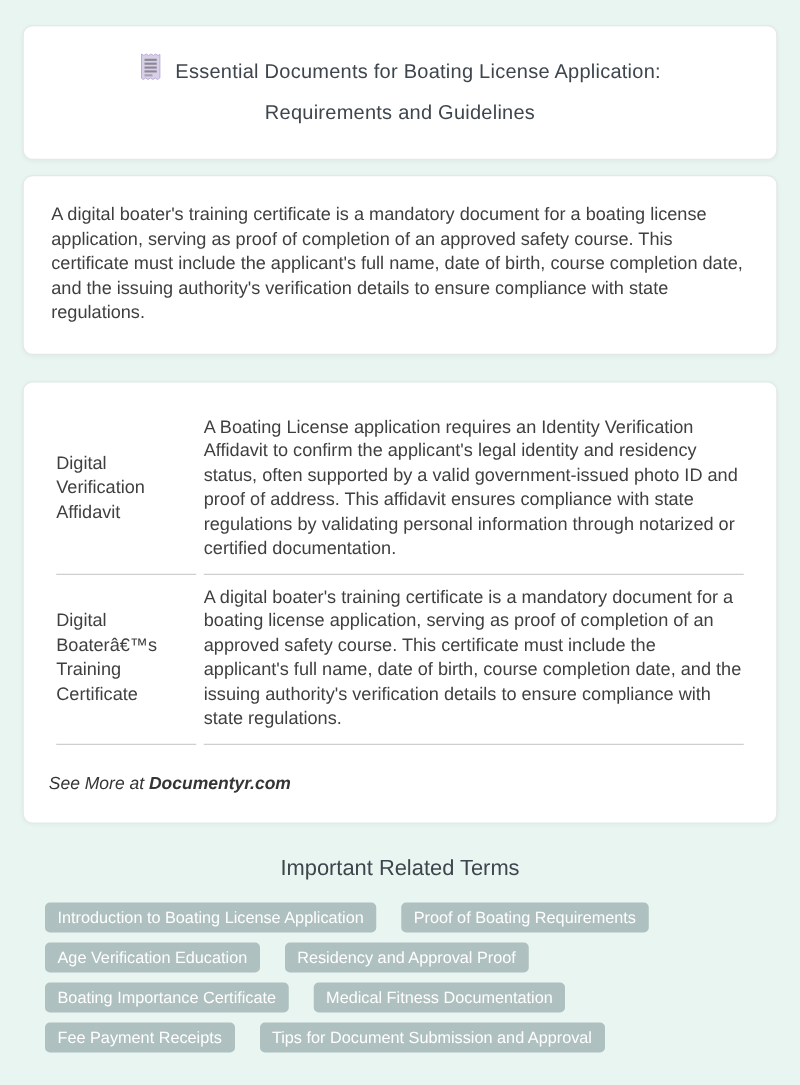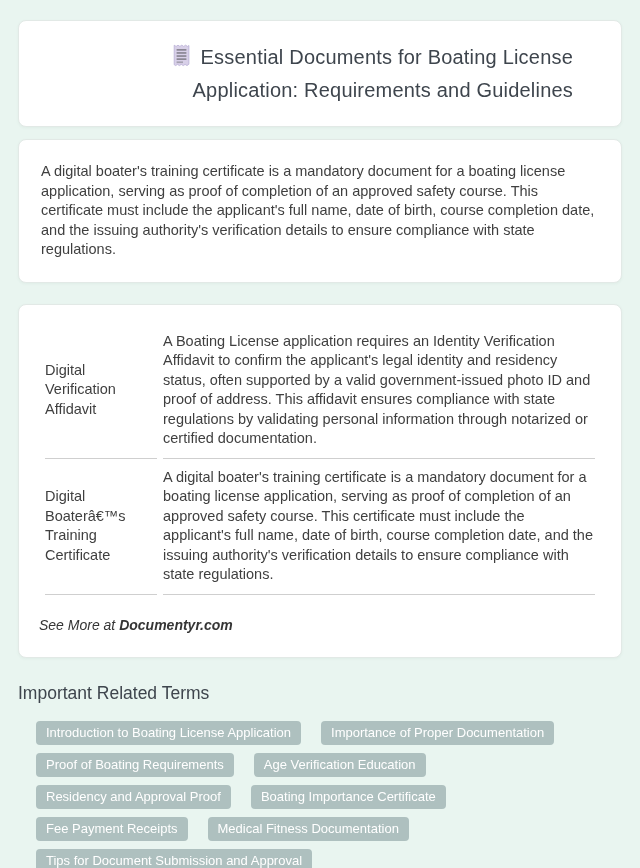--- a/index.html
+++ b/index.html
@@ -12,40 +12,40 @@
   }
   .page { padding: 20px 18px 0; }
   .card {
     background: var(--card-bg, #ffffff);
     border: 1px solid #e2e9e6;
     border-radius: 8px;
     box-shadow: 0 1px 3px rgba(60, 90, 80, 0.05);
   }
   .title-card { padding: 21px 48px; margin-bottom: 12px; }
   h1 {
-    margin: 0; font-size: 20px; line-height: 30px; font-weight: 400;
-    color: var(--heading-text, #3e454d); text-align: right; letter-spacing: 0.2px;
+    margin: 0; font-size: 16px; line-height: 30px; font-weight: 400;
+    color: var(--heading-text, #3e454d); text-align: center; letter-spacing: 0.2px;
   }
   .receipt-icon { display: inline-block; vertical-align: -3px; margin-right: 10px; }
   .intro-card { padding: 22px; margin-bottom: 21px; }
   .intro-card p { margin: 0; font-size: 14.5px; line-height: 19.5px; }
   .table-card { padding: 18px 20px 20px; }
   table { width: 100%; border-collapse: separate; border-spacing: 6px 0; font-size: 14.5px; }
   td {
     border-bottom: 1px solid var(--divider, #cfcfcf);
     vertical-align: middle; padding: 9px 0; line-height: 19.5px;
   }
   td.term { width: 112px; }
   .see-more {
     text-align: left; font-style: italic; font-size: 14px;
     margin-top: 22px; padding-bottom: 4px; color: #353535;
   }
   .see-more .site { font-weight: 700; }
   h2 {
-    text-align: left; font-size: 17.5px; font-weight: 500;
+    text-align: center; font-size: 17.5px; font-weight: 500;
     color: var(--heading-text, #3e454d); margin: 25px 0 17px;
   }
   .tags { display: flex; flex-wrap: wrap; gap: 8px; padding: 0 6px; }
   .tag {
     background: var(--tag-bg, #aec0bf); color: var(--tag-text, #ffffff);
     font-size: 13px; line-height: 14px; padding: 5px 10px; border-radius: 4px;
     white-space: nowrap; cursor: pointer; margin-left: 12px;
   }
 </style>
 </head>
@@ -87,23 +87,22 @@
     </table>
     <div class="see-more">
       <span>See More at </span><span class="site">Documentyr.com</span>
     </div>
   </div>
 
   <h2>Important Related Terms</h2>
 
   <div class="tags">
     <span class="tag">Introduction to Boating License Application</span>
-    <span class="tag">Importance of Proper Documentation</span>
     <span class="tag">Proof of Boating Requirements</span>
     <span class="tag">Age Verification Education</span>
     <span class="tag">Residency and Approval Proof</span>
     <span class="tag">Boating Importance Certificate</span>
+    <span class="tag">Medical Fitness Documentation</span>
     <span class="tag">Fee Payment Receipts</span>
-    <span class="tag">Medical Fitness Documentation</span>
     <span class="tag">Tips for Document Submission and Approval</span>
   </div>
 
 </div>
 
 </body></html>

